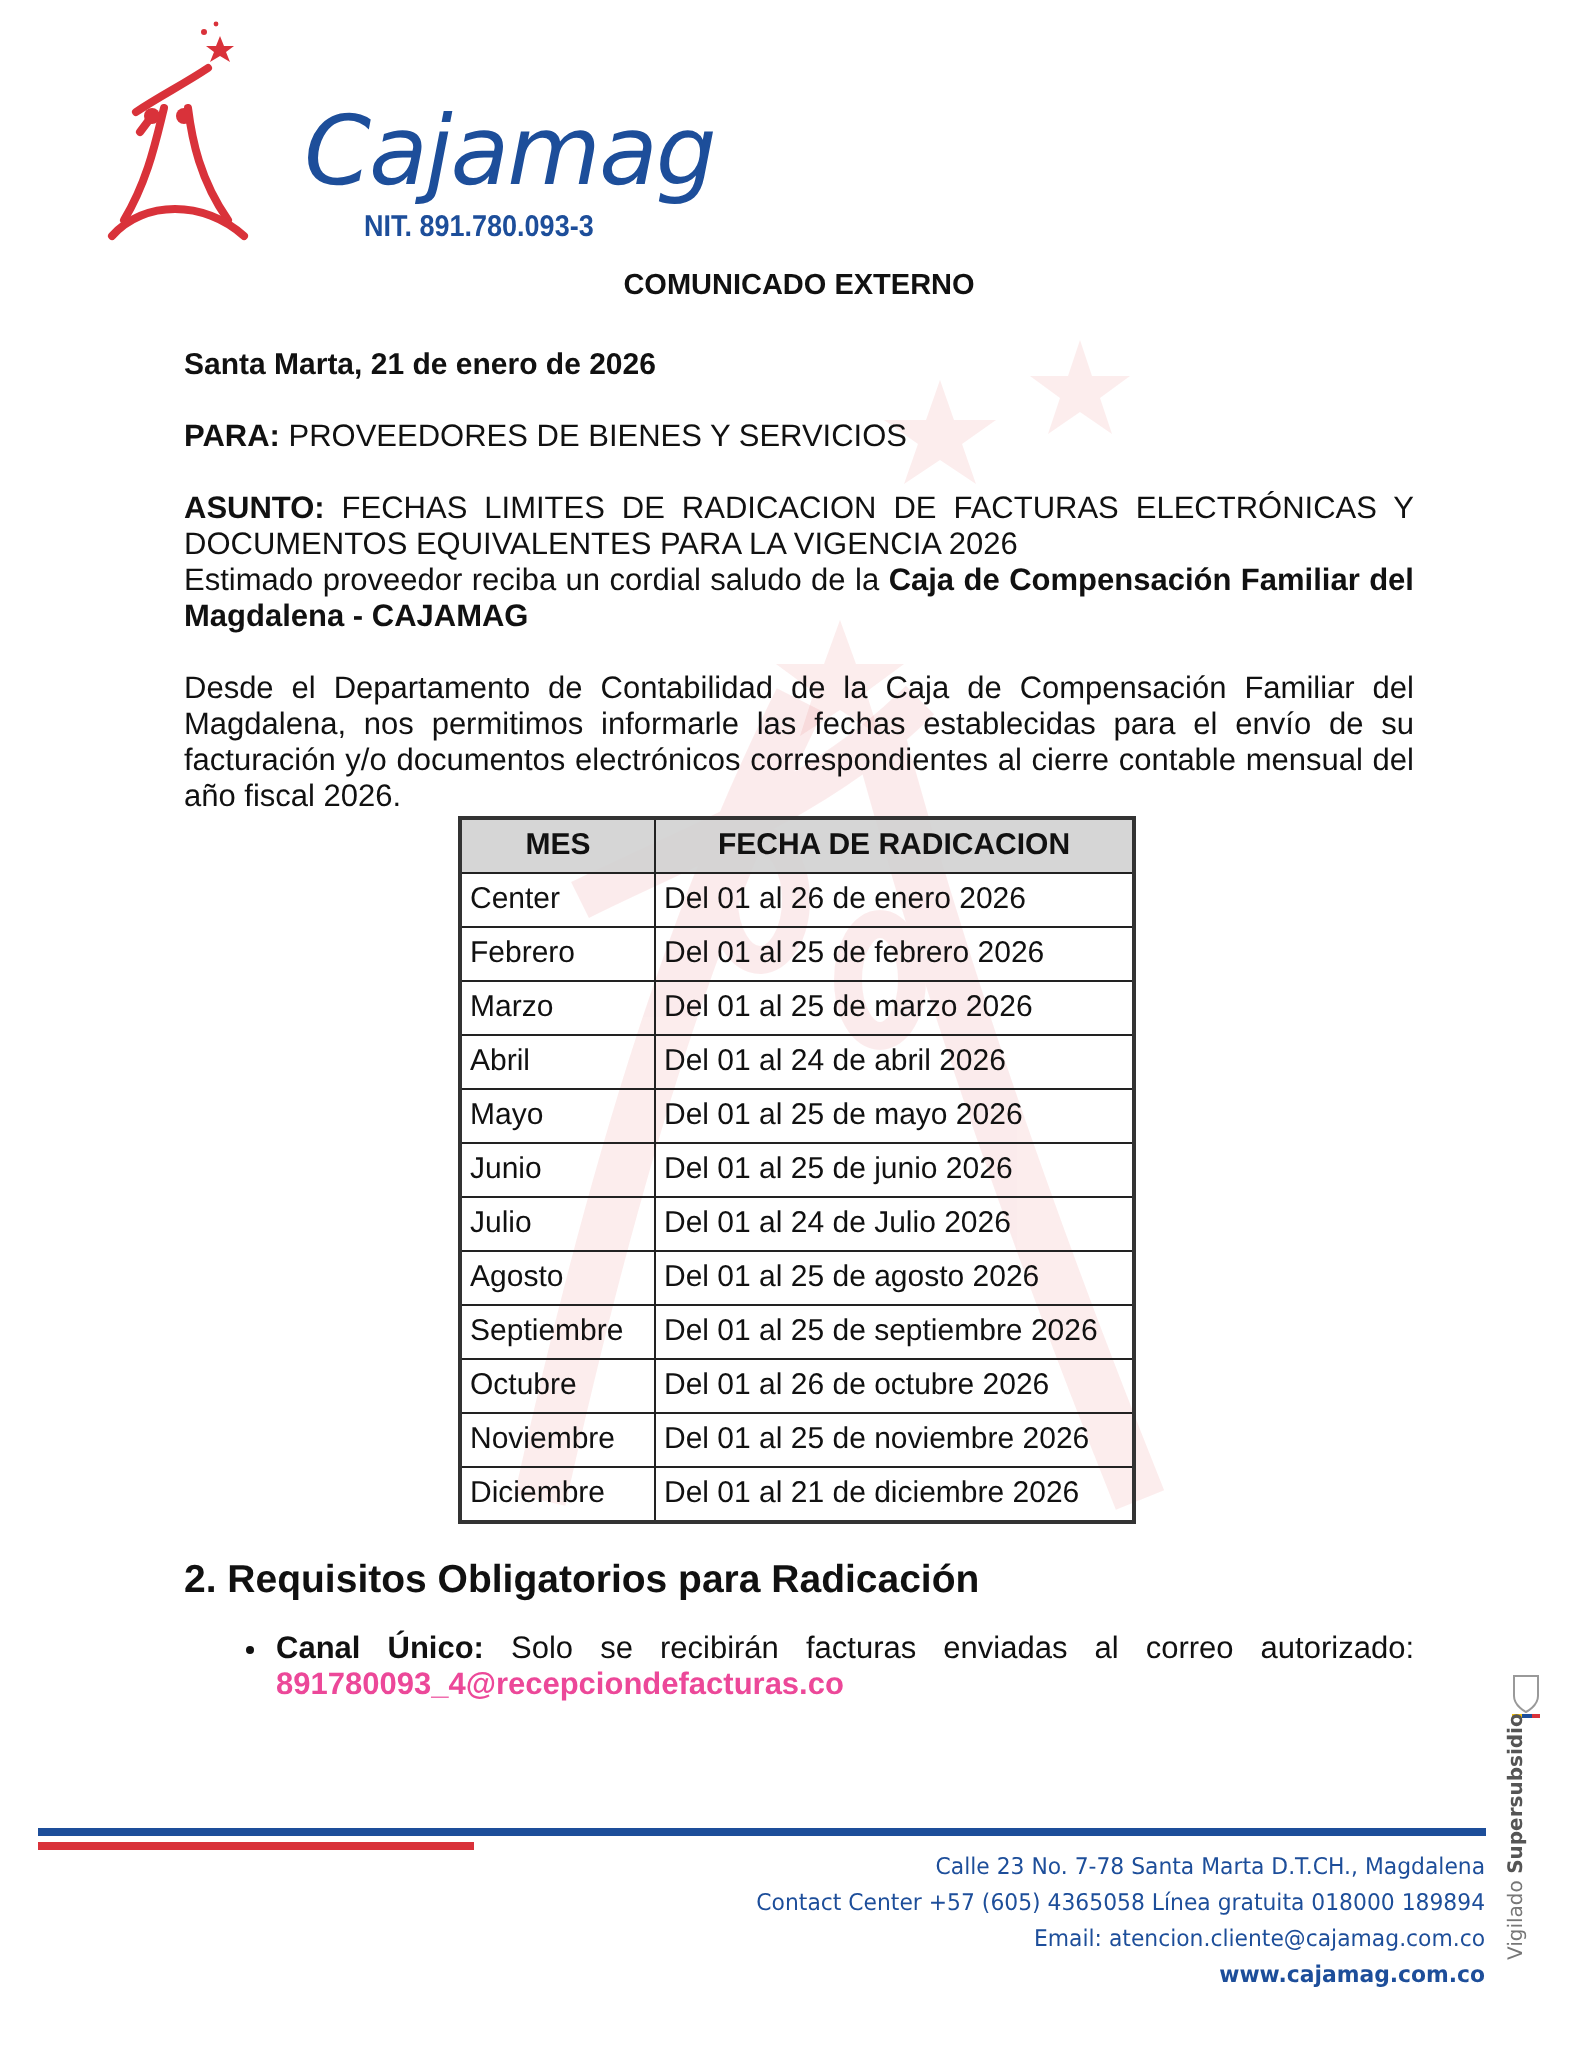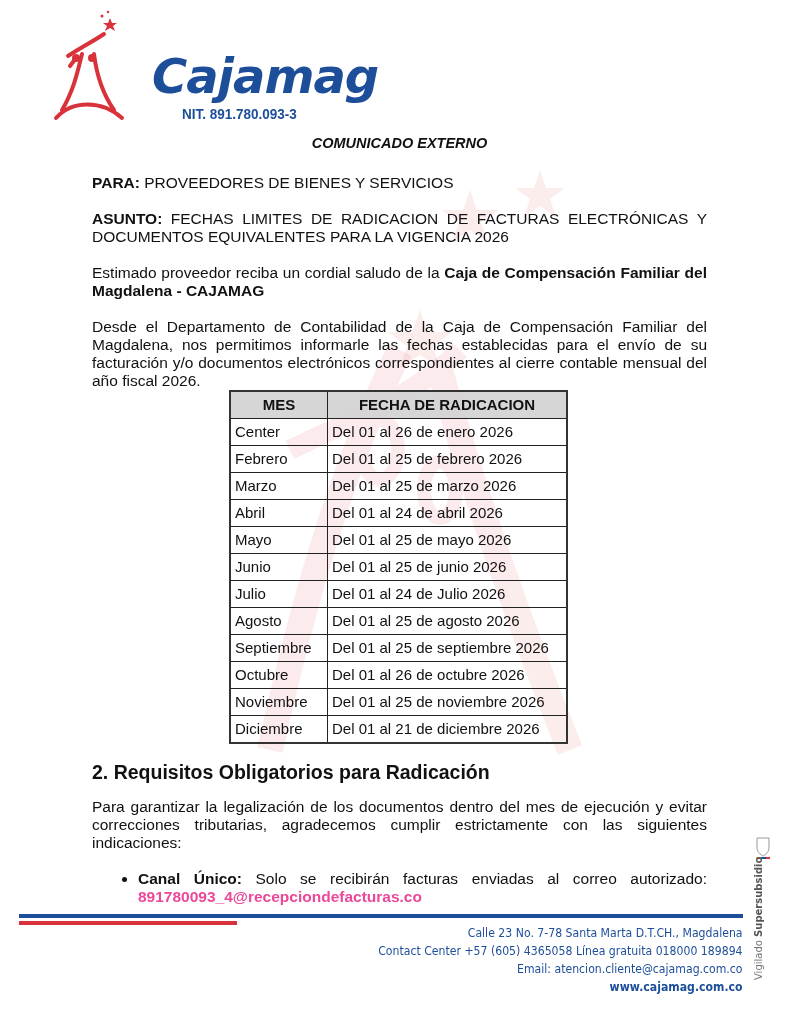--- a/index.html
+++ b/index.html
@@ -30,21 +30,21 @@
       top: 10px;
       width: 270px;
       height: 112px;
     }
     .logo-text {
       position: absolute;
       left: 100px;
       top: 38px;
       font-family: "DejaVu Sans", sans-serif;
       font-style: italic;
-      font-weight: bold;
+      font-weight: normal;
       font-size: 48px;
       color: #1d4e9a;
       letter-spacing: -1px;
     }
     .logo-nit {
       position: absolute;
       left: 130px;
       top: 95px;
       font-family: "Liberation Sans", sans-serif;
       font-weight: bold;
@@ -60,29 +60,28 @@
       width: 615px;
       z-index: 1;
       font-size: 15.5px;
       line-height: 18px;
     }
     .title {
       text-align: center;
       font-weight: bold;
       font-size: 14.5px;
       margin: 0 0 22px 0;
-      font-style: italic;
     }
     p {
       margin: 0;
       text-align: justify;
     }
     .date-line { font-weight: bold; margin-bottom: 18px; font-size: 15px; }
     .para-line { margin-bottom: 18px; }
-    .asunto { margin-bottom: 18px; }
+    .asunto { }
     .saludo { margin-bottom: 18px; }
     .desde { }
     b { font-weight: bold; }
     h2 {
       font-size: 19.5px;
       font-weight: bold;
       margin: 0 0 14px 0;
       line-height: 24px;
     }
     .calendar {
@@ -197,20 +196,21 @@
       <circle cx="40" cy="48" r="4"></circle>
     </g>
   </svg>
   <div class="logo-text">Cajamag</div>
   <div class="logo-nit">NIT. 891.780.093-3</div>
 </div>
 
 <div class="content">
   <div class="title">COMUNICADO EXTERNO</div>
 
+  <p class="date-line">Santa Marta, 21 de enero de 2026</p>
 
   <p class="para-line">
     <b>PARA:</b><span> PROVEEDORES DE BIENES Y SERVICIOS</span>
   </p>
 
   <p class="asunto">
     <b>ASUNTO:</b><span> FECHAS LIMITES DE RADICACION DE FACTURAS ELECTRÓNICAS Y DOCUMENTOS EQUIVALENTES PARA LA VIGENCIA 2026</span>
   </p>
 
   <p class="saludo">
@@ -274,21 +274,20 @@
         </tr>
       <tr>
           <td class="mes">Diciembre</td>
           <td class="fecha">Del 01 al 21 de diciembre 2026</td>
         </tr>
     </tbody>
   </table>
 
   <h2>2. Requisitos Obligatorios para Radicación</h2>
 
-  <p class="requisitos-intro">Para garantizar la legalización de los documentos dentro del mes de ejecución y evitar correcciones tributarias, agradecemos cumplir estrictamente con las siguientes indicaciones:</p>
 
   <ul>
     <li>
       <b>Canal Único:</b><span> Solo se recibirán facturas enviadas al correo autorizado: </span><a class="email-link">891780093_4@recepciondefacturas.co</a>
     </li>
   </ul>
 </div>
 
 <div class="footer-line-blue"></div>
 <div class="footer-line-red"></div>

